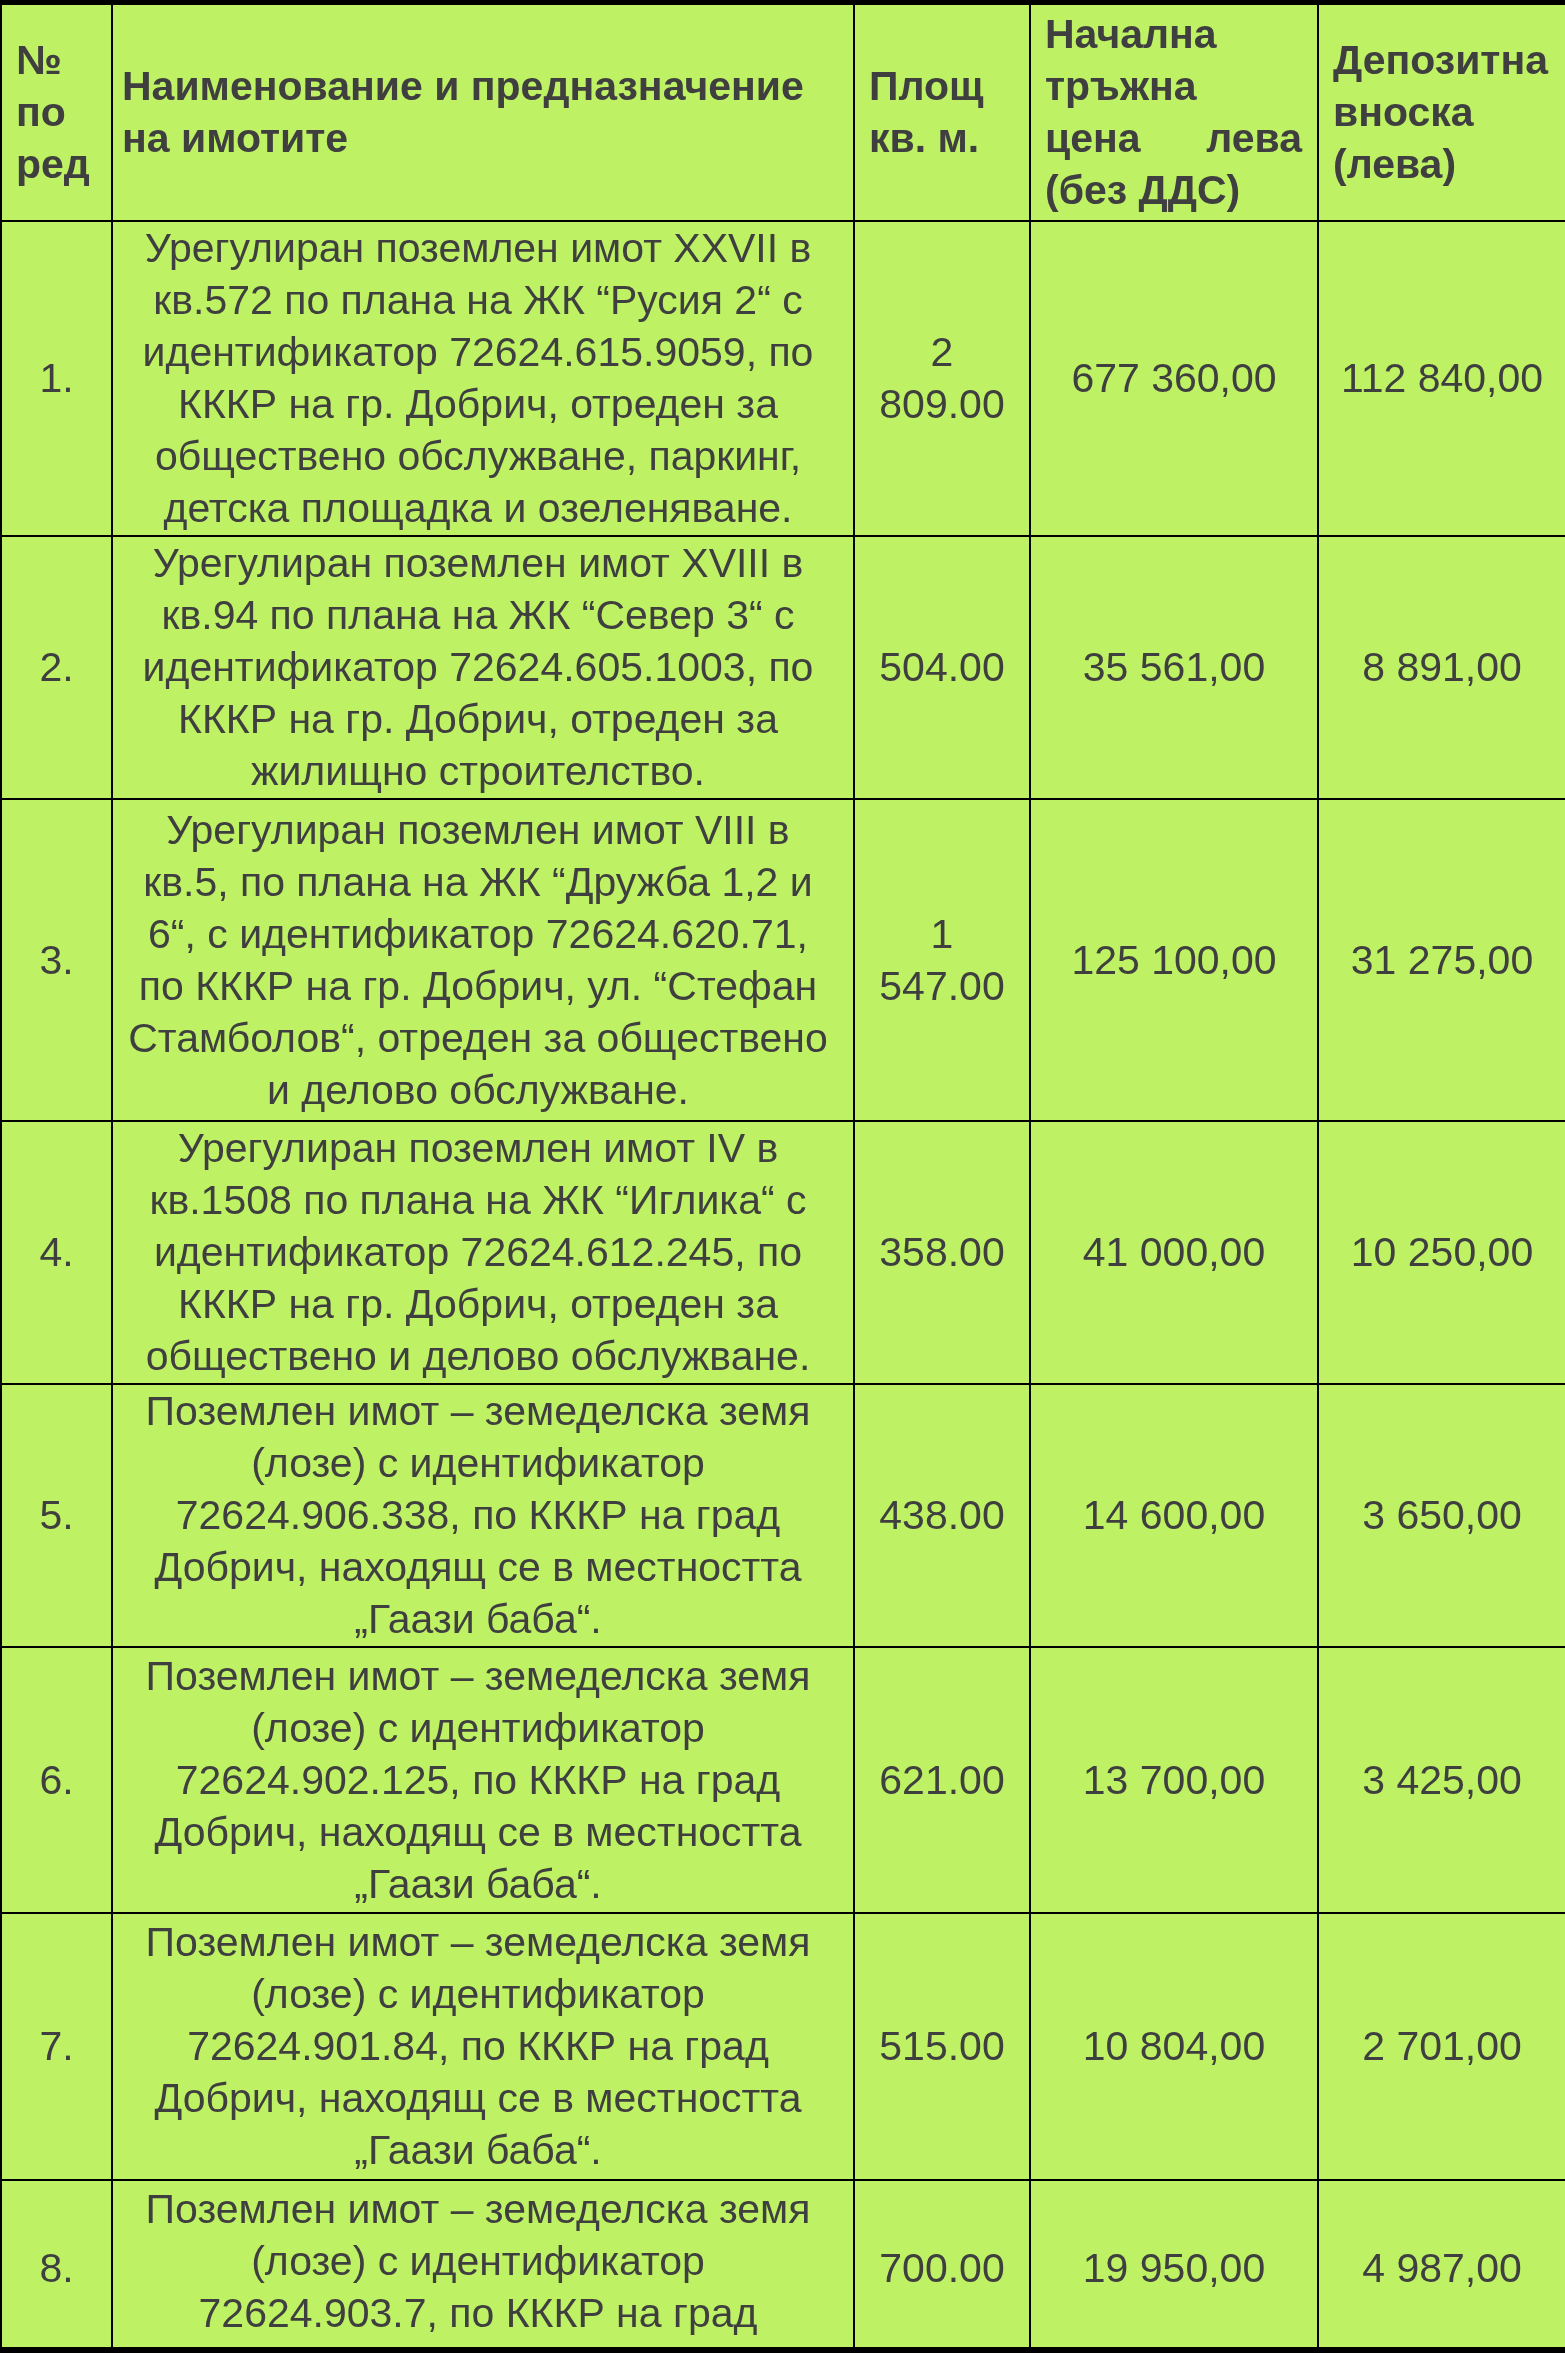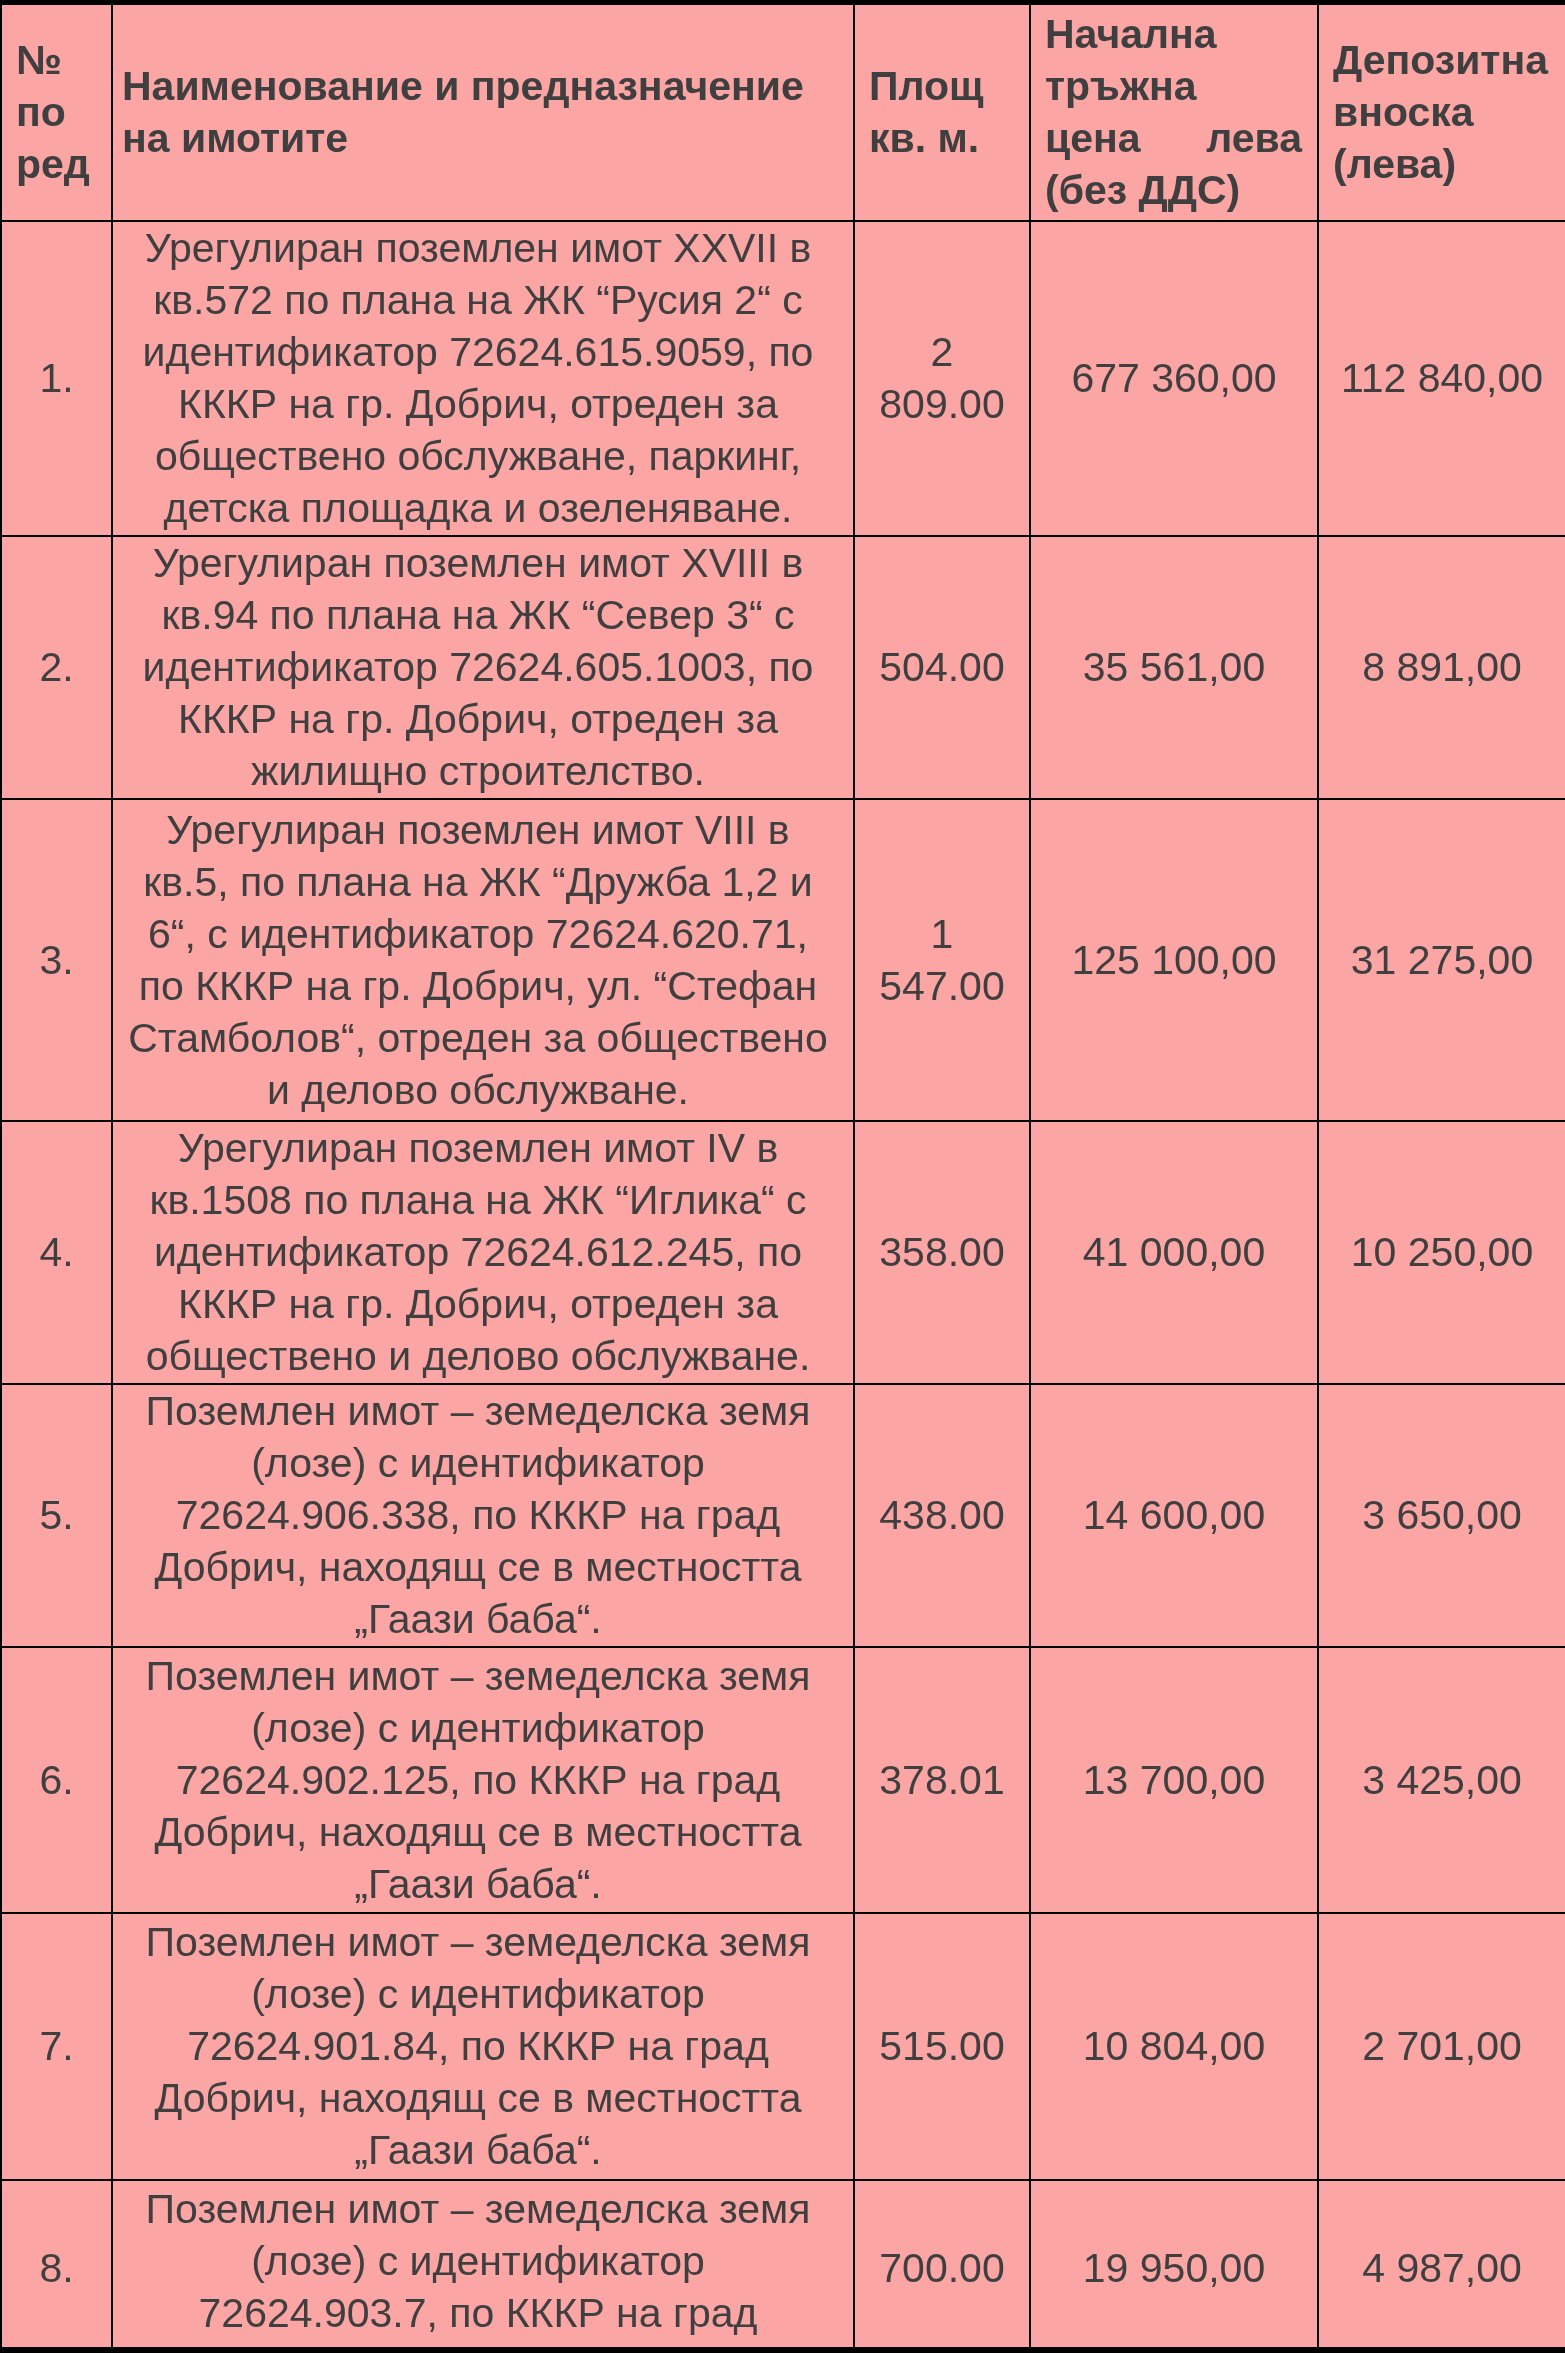--- a/index.html
+++ b/index.html
@@ -5,21 +5,21 @@
   html, body {
     margin: 0;
     padding: 0;
     background: #ffffff;
     overflow: hidden;
   }
   .page {
     position: relative;
     width: 1565px;
     height: 2354px;
-    background: #fca5a5;
+    background: #bef264;
     overflow: hidden;
     font-family: "Liberation Sans", "DejaVu Sans", sans-serif;
     color: #3f3f3f;
   }
   table.props {
     border-collapse: collapse;
     table-layout: fixed;
     width: 1565px;
     border: 2.5px solid #000000;
     border-top-width: 5px;
@@ -137,21 +137,21 @@
       <tr>
         <td class="num">5.</td>
         <td class="desc">Поземлен имот – земеделска земя (лозе) с идентификатор 72624.906.338, по КККР на град Добрич, находящ се в местността „Гаази баба“.</td>
         <td class="area">438.00</td>
         <td class="price">14 600,00</td>
         <td class="deposit">3 650,00</td>
       </tr>
       <tr>
         <td class="num">6.</td>
         <td class="desc">Поземлен имот – земеделска земя (лозе) с идентификатор 72624.902.125, по КККР на град Добрич, находящ се в местността „Гаази баба“.</td>
-        <td class="area">378.01</td>
+        <td class="area">621.00</td>
         <td class="price">13 700,00</td>
         <td class="deposit">3 425,00</td>
       </tr>
       <tr>
         <td class="num">7.</td>
         <td class="desc">Поземлен имот – земеделска земя (лозе) с идентификатор 72624.901.84, по КККР на град Добрич, находящ се в местността „Гаази баба“.</td>
         <td class="area">515.00</td>
         <td class="price">10 804,00</td>
         <td class="deposit">2 701,00</td>
       </tr>

